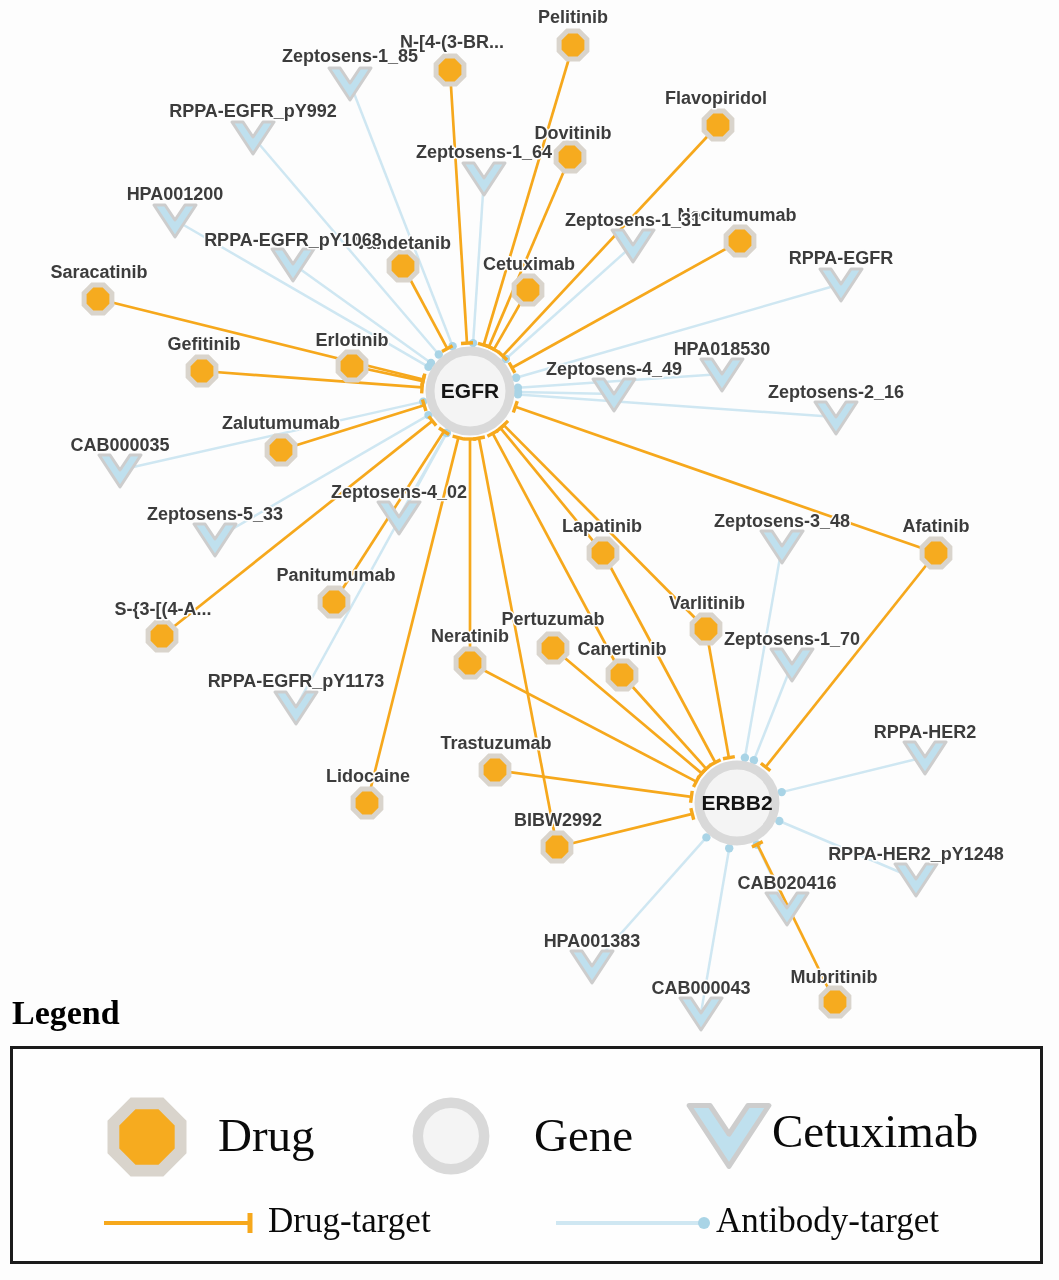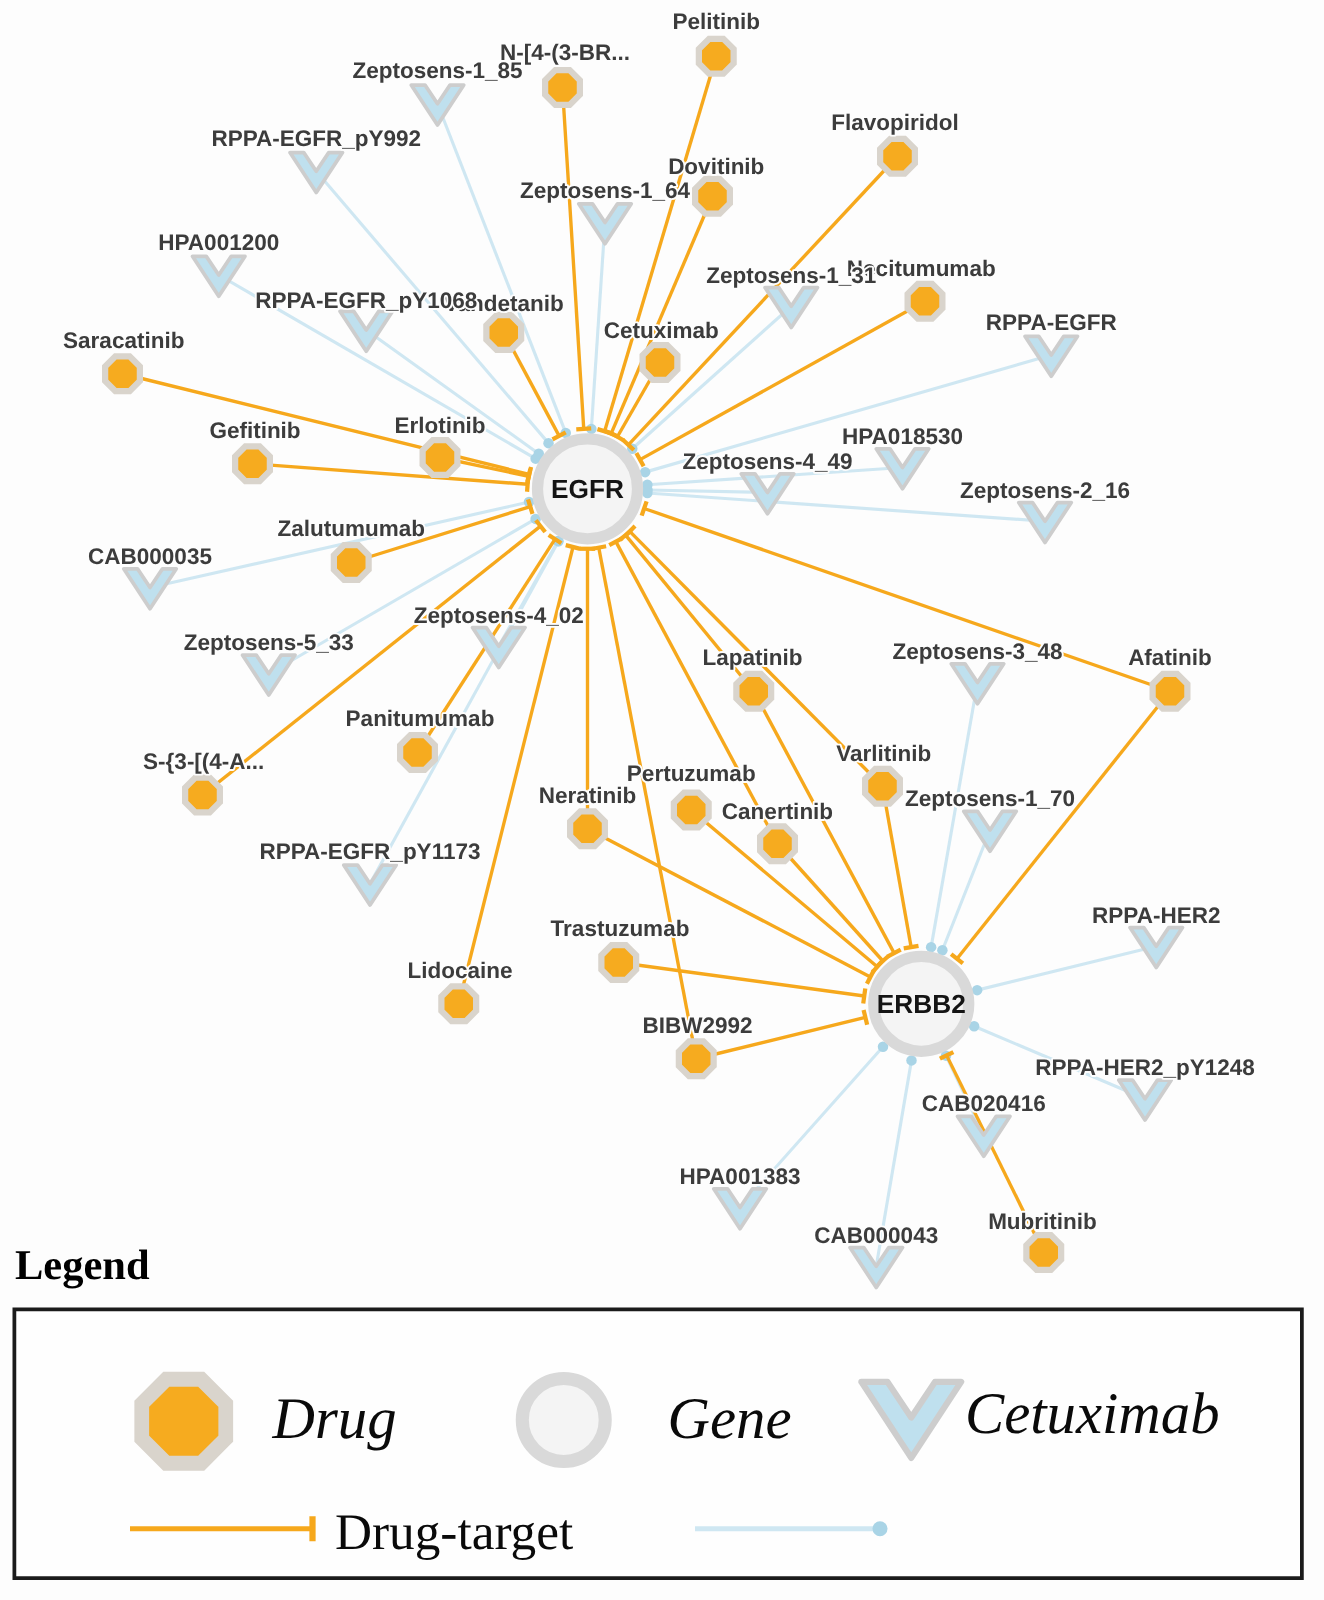--- a/index.html
+++ b/index.html
@@ -7,22 +7,22 @@
   #page{position:relative;width:1059px;height:1280px;background:#fdfdfd;overflow:hidden;}
   #network-svg{position:absolute;left:0;top:0;display:block;}
   .node-label{font-family:"Liberation Sans",sans-serif;font-weight:bold;font-size:18px;fill:#3c3c3c;
               text-anchor:middle;paint-order:stroke;stroke:#fdfdfd;stroke-width:3px;stroke-linejoin:round;}
   .gene-label{font-family:"Liberation Sans",sans-serif;font-weight:bold;font-size:21px;fill:#141414;text-anchor:middle;}
   .legend-title{position:absolute;left:12px;top:994px;font-family:"Liberation Serif",serif;
                 font-weight:bold;font-size:34px;color:#000;}
   .legend-box{position:absolute;left:10px;top:1046px;width:1033px;height:218px;
               border:3px solid #1b1b1b;background:#fefefe;box-sizing:border-box;}
   .legend-text{position:absolute;font-family:"Liberation Serif",serif;color:#0a0a0a;white-space:nowrap;}
-  .lt-big{font-size:47px;font-style:italic;}
-  .lt-mid{font-size:41px;}
+  .lt-big{font-size:47px;}
+  .lt-mid{font-size:35px;}
   .legend-icon{position:absolute;}
 </style>
 </head>
 <body>
 
 <div id="page">
 
   <svg id="network-svg" width="1059" height="1280" viewBox="0 0 1059 1280">
       <defs>
         <marker id="marker-tee" markerWidth="18" markerHeight="18" refX="9" refY="9" orient="auto" markerUnits="userSpaceOnUse">
@@ -204,14 +204,15 @@
   <svg class="legend-icon" style="left:100px;top:1208px" width="170" height="30" viewBox="0 0 170 30">
     <line x1="4" y1="15" x2="150" y2="15" stroke="#F6A81C" stroke-width="4"></line>
     <line x1="150" y1="5" x2="150" y2="25" stroke="#F6A81C" stroke-width="5"></line>
   </svg>
   <div class="legend-text lt-mid" style="left:268px;top:1201px">Drug-target</div>
 
   <svg class="legend-icon" style="left:552px;top:1208px" width="170" height="30" viewBox="0 0 170 30">
     <line x1="4" y1="15" x2="148" y2="15" stroke="#CFE7F2" stroke-width="4"></line>
     <circle cx="152" cy="15" r="6" fill="#A9D4E6"></circle>
   </svg>
+  <div class="legend-text lt-mid" style="left:716px;top:1201px">Antibody-target</div>
 
 </div>
 
 </body></html>

